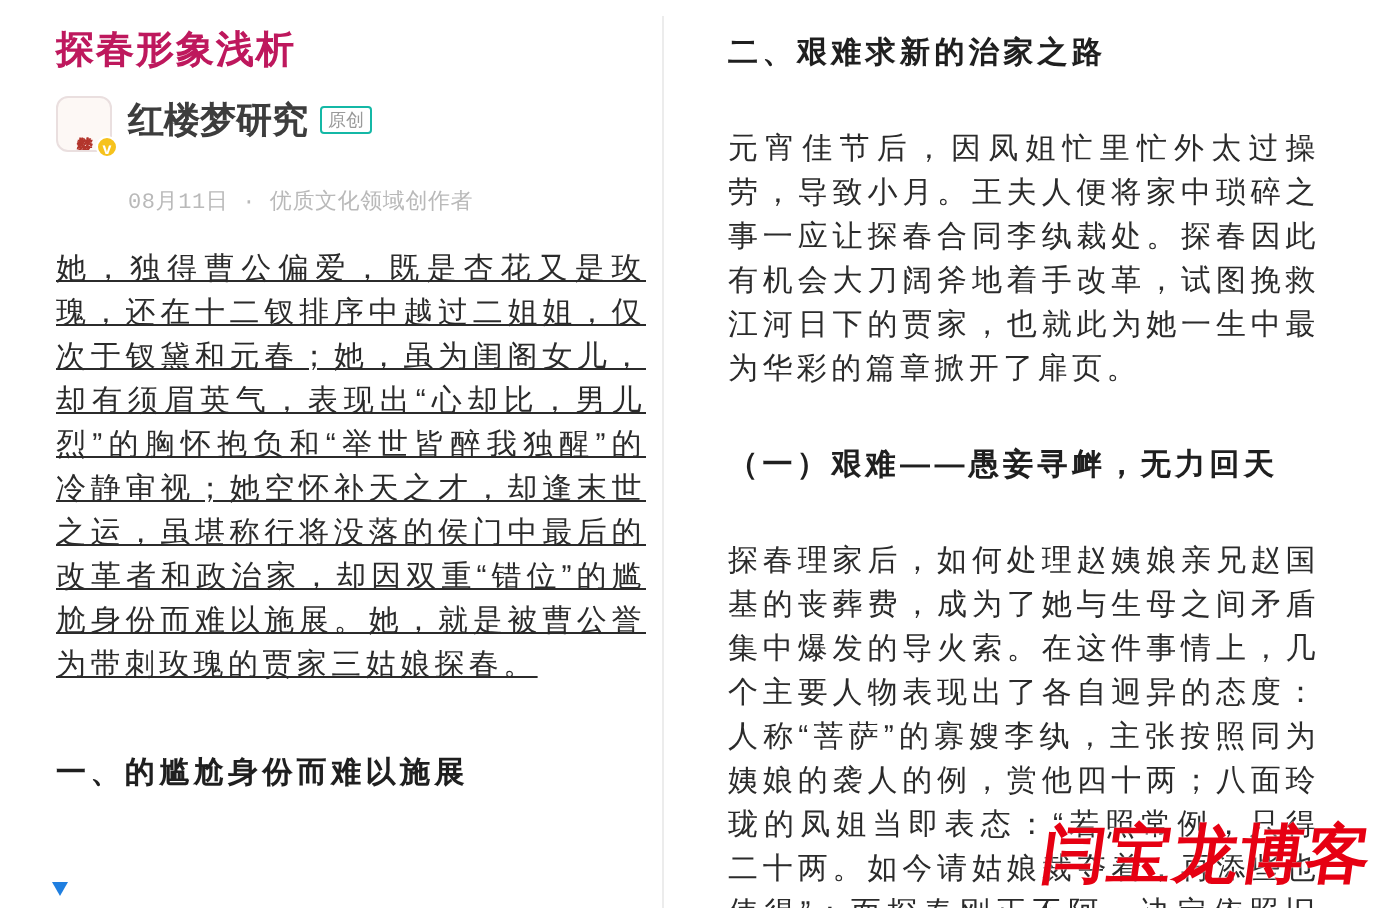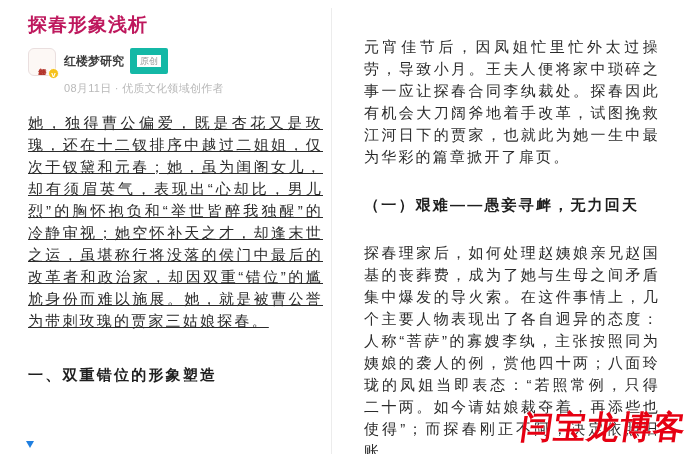--- a/index.html
+++ b/index.html
@@ -49,27 +49,27 @@
   }
   .verified {
     position: absolute; right: -3px; bottom: -3px;
     width: 11px; height: 11px; border-radius: 50%;
     background: #f6c21c; color: #ffffff;
     font-size: 8px; line-height: 11px; text-align: center; font-weight: 700;
     border: 1px solid #ffffff;
   }
   .author-info { display: flex; flex-direction: column; }
   .author-line1 { display: flex; align-items: center; gap: 6px; }
-  .author-name { font-size: 12px; font-weight: 600; color: #3d3d3d; cursor: pointer; text-align: center; }
+  .author-name { font-size: 18px; font-weight: 600; color: #3d3d3d; cursor: pointer; text-align: center; }
   .original-badge {
     font-size: 9px; color: #999999;
-    border: 7px solid #14b8a6; border-radius: 2px;
+    border: 1px solid #14b8a6; border-radius: 2px;
     padding: 0px 3px; line-height: 12px;
   }
-  .author-meta { font-size: 11px; color: #b9b9b9; margin-top: 7px; letter-spacing: 0.3px; }
+  .author-meta { font-size: 11px; color: #b9b9b9; margin-top: 21px; letter-spacing: 0.3px; font-family: Liberation Mono, monospace; }
 
   .para {
     font-size: 15px;
     line-height: 22px;
     letter-spacing: 2.2px;
     text-align: justify;
     color: #2b2b2b;
   }
   .h-section {
     font-size: 15px;
@@ -127,27 +127,28 @@
         <div class="author-line1">
           <span class="author-name">红楼梦研究</span>
           <span class="original-badge">原创</span>
         </div>
         <div class="author-meta">08月11日 · 优质文化领域创作者</div>
       </div>
     </div>
 
     <p class="para para-1">她，独得曹公偏爱，既是杏花又是玫瑰，还在十二钗排序中越过二姐姐，仅次于钗黛和元春；她，虽为闺阁女儿，却有须眉英气，表现出“心却比，男儿烈”的胸怀抱负和“举世皆醉我独醒”的冷静审视；她空怀补天之才，却逢末世之运，虽堪称行将没落的侯门中最后的改革者和政治家，却因双重“错位”的尴尬身份而难以施展。她，就是被曹公誉为带刺玫瑰的贾家三姑娘探春。</p>
 
-    <h2 class="h-section h-1">一、双重错位的形象塑造</h2>
+    <h2 class="h-section h-1">一、的尴尬身份而难以施展</h2>
 
   </div>
 
   <div class="divider"></div>
 
   <div class="col col-right">
+    <h2 class="h-section h-1">二、艰难求新的治家之路</h2>
 
     <p class="para para-1">元宵佳节后，因凤姐忙里忙外太过操劳，导致小月。王夫人便将家中琐碎之事一应让探春合同李纨裁处。探春因此有机会大刀阔斧地着手改革，试图挽救江河日下的贾家，也就此为她一生中最为华彩的篇章掀开了扉页。</p>
 
     <h3 class="h-section h-2">（一）艰难——愚妾寻衅，无力回天</h3>
 
     <p class="para para-2">探春理家后，如何处理赵姨娘亲兄赵国基的丧葬费，成为了她与生母之间矛盾集中爆发的导火索。在这件事情上，几个主要人物表现出了各自迥异的态度：人称“菩萨”的寡嫂李纨，主张按照同为姨娘的袭人的例，赏他四十两；八面玲珑的凤姐当即表态：“若照常例，只得二十两。如今请姑娘裁夺着，再添些也使得”；而探春刚正不阿，决定依照旧账，</p>
   </div>
 
 </div>
 

